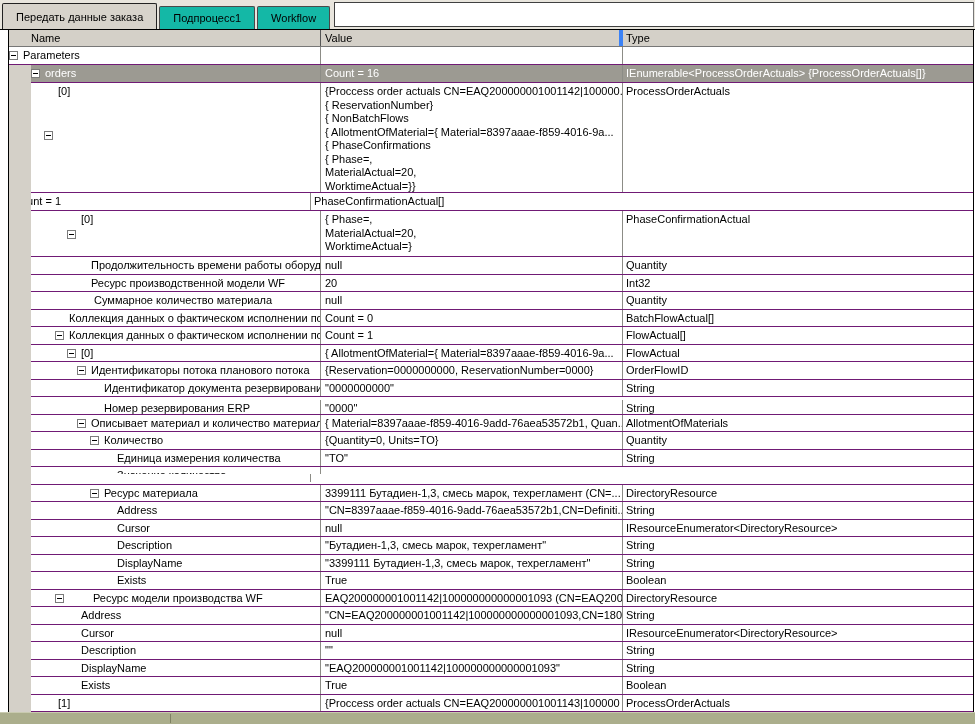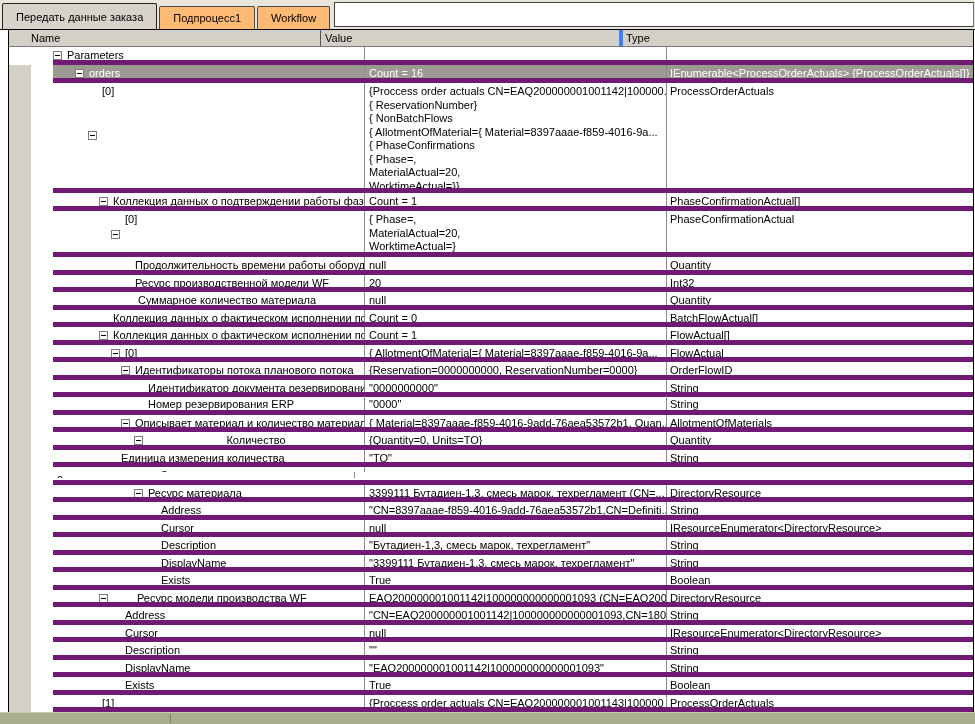--- a/index.html
+++ b/index.html
@@ -8,21 +8,21 @@
     position:relative;width:975px;height:724px;overflow:hidden;background:#fff;
     font-family:"Liberation Sans",sans-serif;font-size:11px;color:#000;
   }
   
   .tabbar{
     position:absolute;left:0;top:0;width:975px;height:30px;
     background:#e8e5dd;border-bottom:1px solid #000;
     display:flex;align-items:flex-end;padding-left:2px;
   }
   .tab{
-    background:#fdba74;border:1px solid #4a4a4a;border-bottom:none;
+    background:#14b8a6;border:1px solid #4a4a4a;border-bottom:none;
     border-radius:2px 2px 0 0;height:23px;padding:0 13px;margin-right:2px;
     display:flex;align-items:center;white-space:nowrap;cursor:default;
   }
   .tab.active{height:26px;border-color:#222;background:#d7d3cb;}
   .tab-input{
     flex:1;align-self:stretch;margin:2px 1px 2px 2px;background:#fff;
     border:1px solid #404040;border-right:1px solid #777;
   }
   
   .grid{
@@ -35,21 +35,21 @@
   }
   .grid-header .hc{padding-top:2px;overflow:hidden;white-space:nowrap;}
   .hc.hname{width:312px;padding-left:22px;border-right:1px solid #555;}
   .hc.hvalue{width:302px;padding-left:4px;border-right:4px solid #3b82f6;}
   .hc.htype{flex:1;padding-left:3px;}
   .rows{position:relative;overflow:hidden;height:677px;background:#fff;}
   .gutter{
     position:absolute;left:0;top:18px;bottom:0;width:22px;
     background:#d4d0c8;z-index:2;
   }
-  .row{display:flex;border-bottom:5px solid #701a75;background:#fff;margin-left:44px;}
+  .row{display:flex;border-bottom:1px solid #701a75;background:#fff;}
   .row.sel{background:#9c9a92;color:#fff;}
   .c{overflow:hidden;}
   .c.name{width:312px;position:relative;border-right:1px solid #8c8c86;padding-top:2px;}
   .c.val {width:302px;border-right:1px solid #8c8c86;padding:2px 0 0 4px;}
   .c.typ {flex:1;padding:2px 0 0 3px;}
   .lbl{display:block;white-space:nowrap;overflow:hidden;}
   .vline{line-height:13.5px;white-space:nowrap;overflow:hidden;}
   .c.val,.c.typ{white-space:nowrap;}
   .minus{
     position:absolute;width:9px;height:9px;background:#fff;
@@ -120,24 +120,20 @@
             <div class="vline">{ NonBatchFlows</div>
             <div class="vline">{ AllotmentOfMaterial={ Material=8397aaae-f859-4016-9a...</div>
             <div class="vline">{ PhaseConfirmations</div>
             <div class="vline">{ Phase=,</div>
             <div class="vline"> MaterialActual=20,</div>
             <div class="vline"> WorktimeActual=}}</div>
           </div>
           <div class="c typ">ProcessOrderActuals</div>
         </div>
         <div class="row" style="height: 18px;">
-          <div class="c name">
-            <span class="minus" style="left: 46px; top: 4px;"></span>
-            <span class="lbl" style="padding-left: 60px;">Коллекция данных о подтверждении работы фаз</span>
-          </div>
           <div class="c val">Count = 1</div>
           <div class="c typ">PhaseConfirmationActual[]</div>
         </div>
         <div class="row" style="height: 46px;">
           <div class="c name">
             <span class="minus" style="left: 58px; top: 19px;"></span>
             <span class="lbl" style="padding-left: 72px;">[0]</span>
           </div>
           <div class="c val">
             <div class="vline">{ Phase=,</div>
@@ -216,28 +212,28 @@
           <div class="c name">
             <span class="minus" style="left: 68px; top: 4px;"></span>
             <span class="lbl" style="padding-left: 82px;">Описывает материал и количество материала</span>
           </div>
           <div class="c val">{ Material=8397aaae-f859-4016-9add-76aea53572b1, Quan...</div>
           <div class="c typ">AllotmentOfMaterials</div>
         </div>
         <div class="row" style="height: 17.5px;">
           <div class="c name">
             <span class="minus" style="left: 81px; top: 4px;"></span>
-            <span class="lbl" style="padding-left: 95px; text-align: center;">Количество</span>
+            <span class="lbl" style="padding-left: 95px;">Количество</span>
           </div>
           <div class="c val">{Quantity=0, Units=TO}</div>
           <div class="c typ">Quantity</div>
         </div>
         <div class="row" style="height: 17.5px;">
           <div class="c name">
-            <span class="lbl" style="padding-left: 68px;">Единица измерения количества</span>
+            <span class="lbl" style="padding-left: 108px;">Единица измерения количества</span>
           </div>
           <div class="c val">"TO"</div>
           <div class="c typ">String</div>
         </div>
         <div class="row" style="height: 17.5px; flex-direction: column;">
           <div class="c name">
             <span class="lbl" style="padding-left: 108px;">Значение количества</span>
           </div>
           <div class="c val">0</div>
           <div class="c typ">Double</div>

